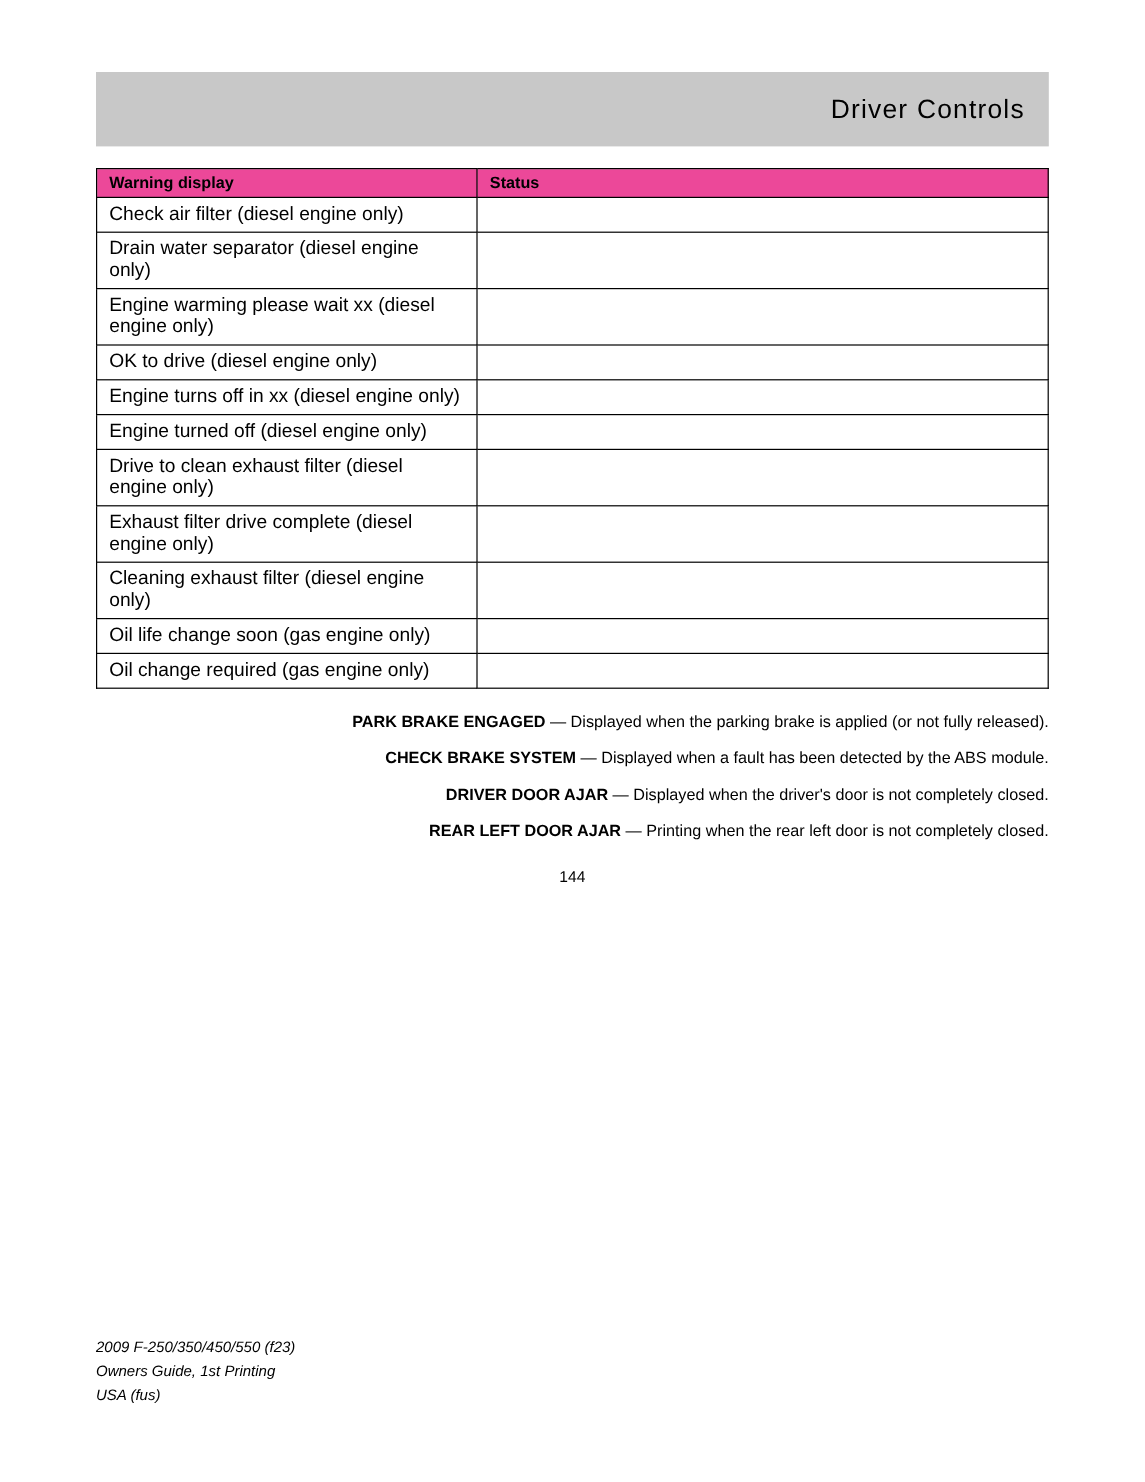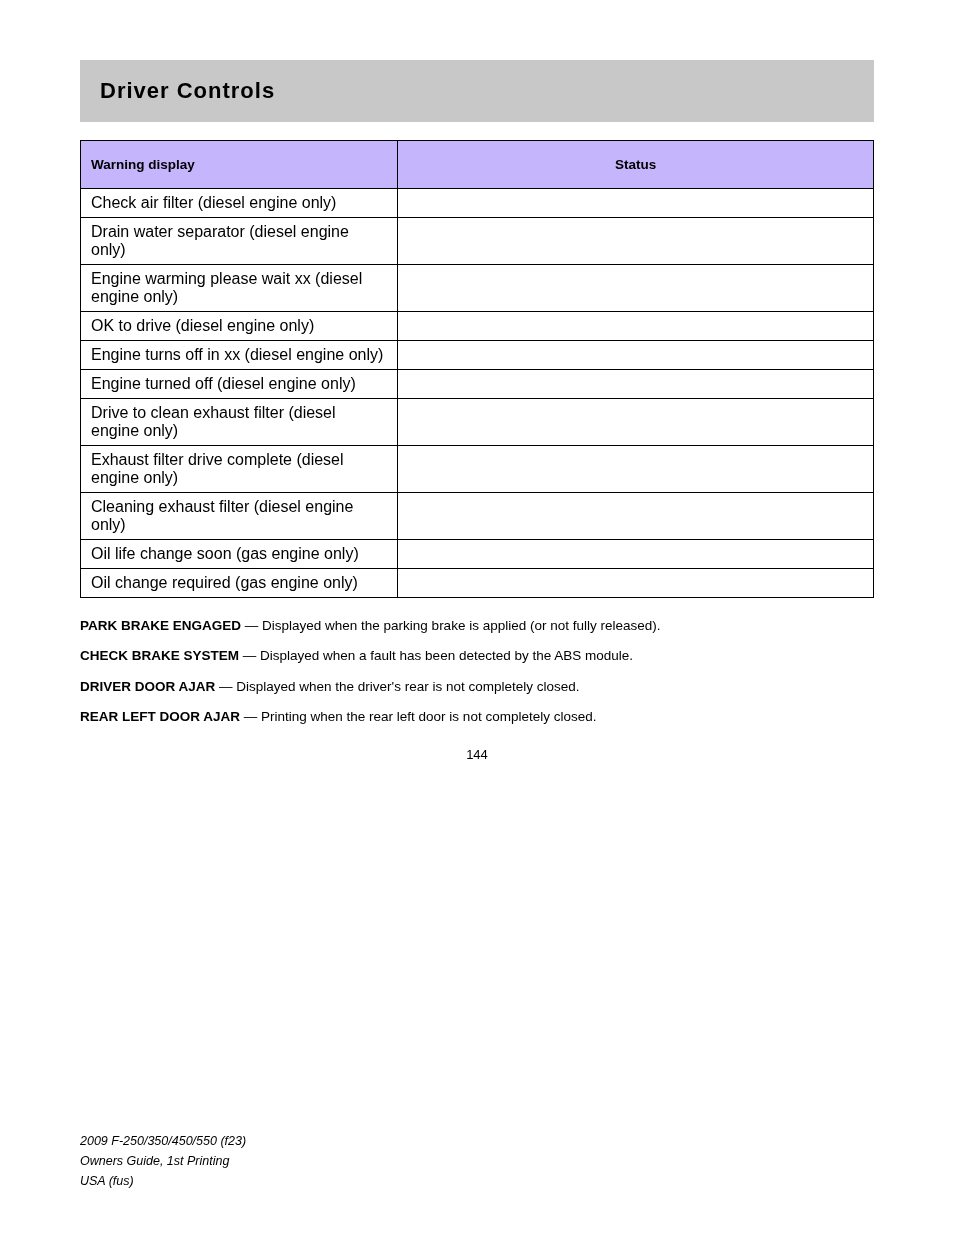--- a/index.html
+++ b/index.html
@@ -26,58 +26,59 @@
     }
 
     .header-section {
       background: #c8c8c8;
       padding: 18px 20px 18px 20px;
       margin-bottom: 18px;
     }
 
     .header-title {
       font-size: 22px;
-      font-weight: bold;
+      font-weight: normal;
       color: #000000;
       letter-spacing: 1px;
+      text-align: right;
     }
 
     table {
       width: 100%;
       border-collapse: collapse;
       margin-bottom: 18px;
     }
 
     table th {
       border: 1px solid #000000;
-      padding: 16px 10px;
+      padding: 4px 10px;
       text-align: left;
       font-weight: bold;
       font-size: 13.5px;
-      background: #c4b5fd;
+      background: #ec4899;
     }
 
     table td {
       border: 1px solid #000000;
       padding: 5px 10px;
       vertical-align: top;
       font-size: 16px;
     }
 
     .col-warning {
       width: 40%;
     }
 
     .col-status {
       width: 60%;
-      text-align: center;
     }
 
     .descriptions {
       margin-bottom: 20px;
+      text-align: right;
     }
 
     .description-item {
       margin-bottom: 10px;
       font-size: 13.5px;
       line-height: 1.5;
     }
 
     .description-item .bold-label {
       font-weight: bold;
@@ -85,21 +86,21 @@
 
     .page-number {
       font-size: 13px;
       margin-bottom: 20px;
       margin-top: 10px;
       text-align: center;
     }
 
     .footer {
       position: absolute;
-      bottom: 44px;
+      bottom: 62px;
       left: 80px;
     }
 
     .footer-line {
       font-size: 12.5px;
       font-style: italic;
       line-height: 1.6;
       color: #000000;
     }
   </style>
@@ -163,21 +164,21 @@
         <tr>
           <td>Oil change required (gas engine only)</td>
           <td></td>
         </tr>
       </tbody>
   </table>
 
   <div class="descriptions" id="descriptions-container">
   <p class="description-item"><span class="bold-label">PARK BRAKE ENGAGED</span><span> — Displayed when the parking brake is applied (or not fully released).</span></p>
       <p class="description-item"><span class="bold-label">CHECK BRAKE SYSTEM</span><span> — Displayed when a fault has been detected by the ABS module.</span></p>
-      <p class="description-item"><span class="bold-label">DRIVER DOOR AJAR</span><span> — Displayed when the driver's rear is not completely closed.</span></p>
+      <p class="description-item"><span class="bold-label">DRIVER DOOR AJAR</span><span> — Displayed when the driver's door is not completely closed.</span></p>
       <p class="description-item"><span class="bold-label">REAR LEFT DOOR AJAR</span><span> — Printing when the rear left door is not completely closed.</span></p>
     </div>
 
   <div class="page-number">144</div>
 
   <div class="footer">
     <div class="footer-line">
       <em><span>2009 F-250/350/450/550 (f23)</span></em>
     </div>
     <div class="footer-line">

